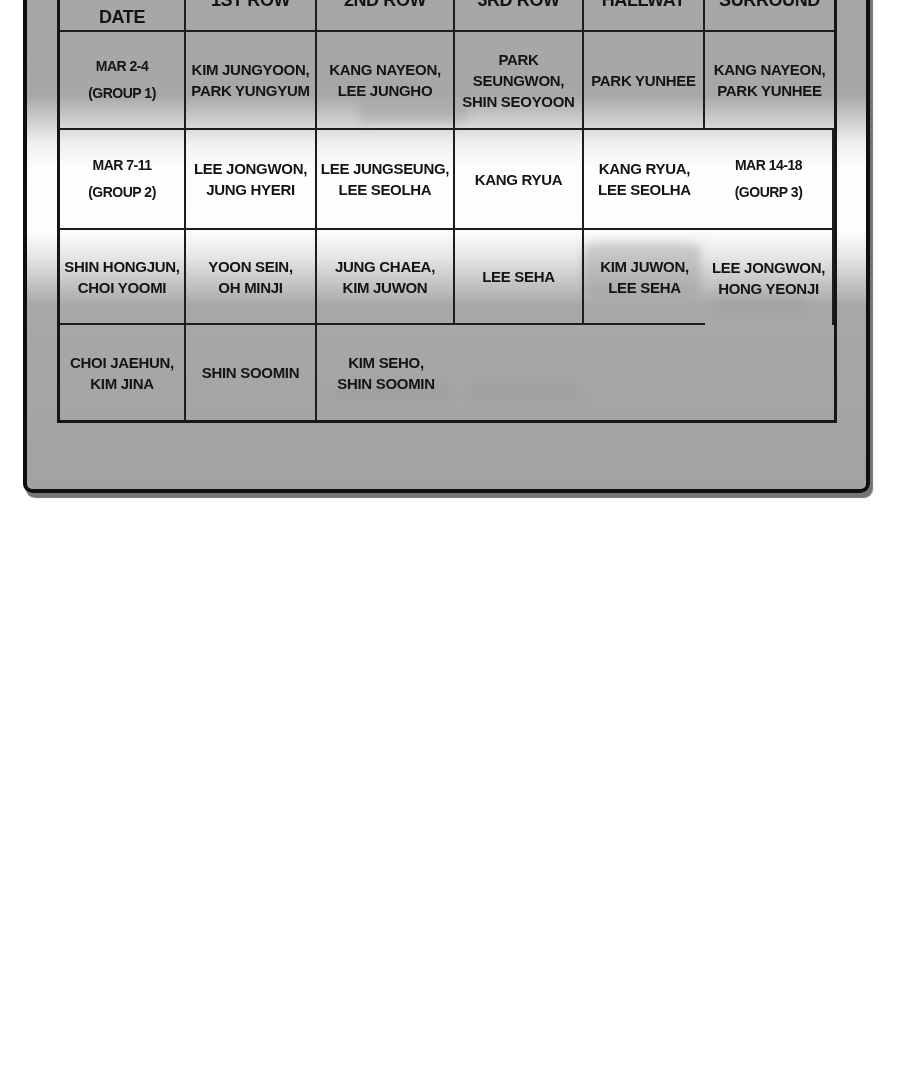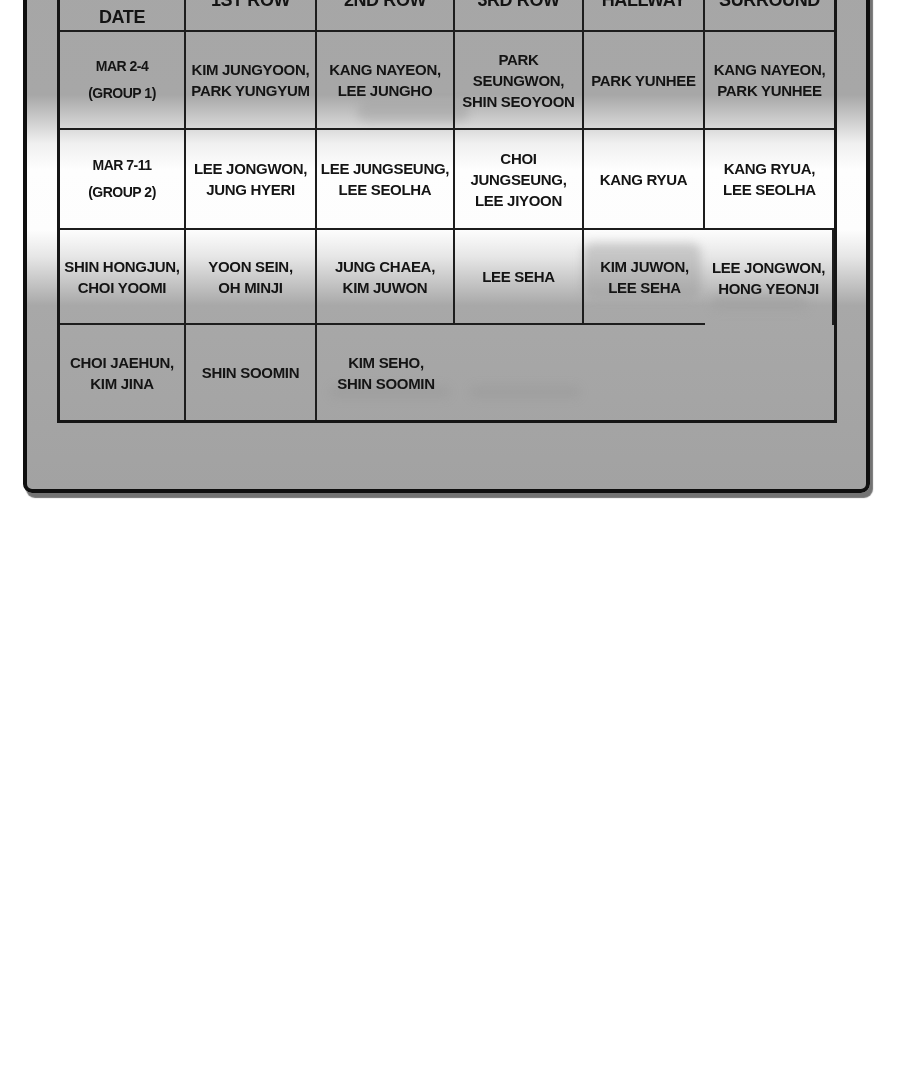--- a/index.html
+++ b/index.html
@@ -153,32 +153,31 @@
       </div>
       <div class="cell">
         <div class="name-line">LEE JONGWON,</div>
         <div class="name-line">JUNG HYERI</div>
       </div>
       <div class="cell">
         <div class="name-line">LEE JUNGSEUNG,</div>
         <div class="name-line">LEE SEOLHA</div>
       </div>
       <div class="cell">
-        <div class="name-line">CHOI</div>
-        <div class="name-line">JUNGSEUNG,</div>
-        <div class="name-line">LEE JIYOON</div>
-      </div>
-      <div class="cell">
         <div class="name-line">KANG RYUA</div>
       </div>
       <div class="cell last-col">
         <div class="name-line">KANG RYUA,</div>
         <div class="name-line">LEE SEOLHA</div>
       </div>
       <div class="cell">
+        <div class="date-line">MAR 14-18</div>
+        <div class="date-line">(GOURP 3)</div>
+      </div>
+      <div class="cell">
         <div class="name-line">SHIN HONGJUN,</div>
         <div class="name-line">CHOI YOOMI</div>
       </div>
       <div class="cell">
         <div class="name-line">YOON SEIN,</div>
         <div class="name-line">OH MINJI</div>
       </div>
       <div class="cell">
         <div class="name-line">JUNG CHAEA,</div>
         <div class="name-line">KIM JUWON</div>

